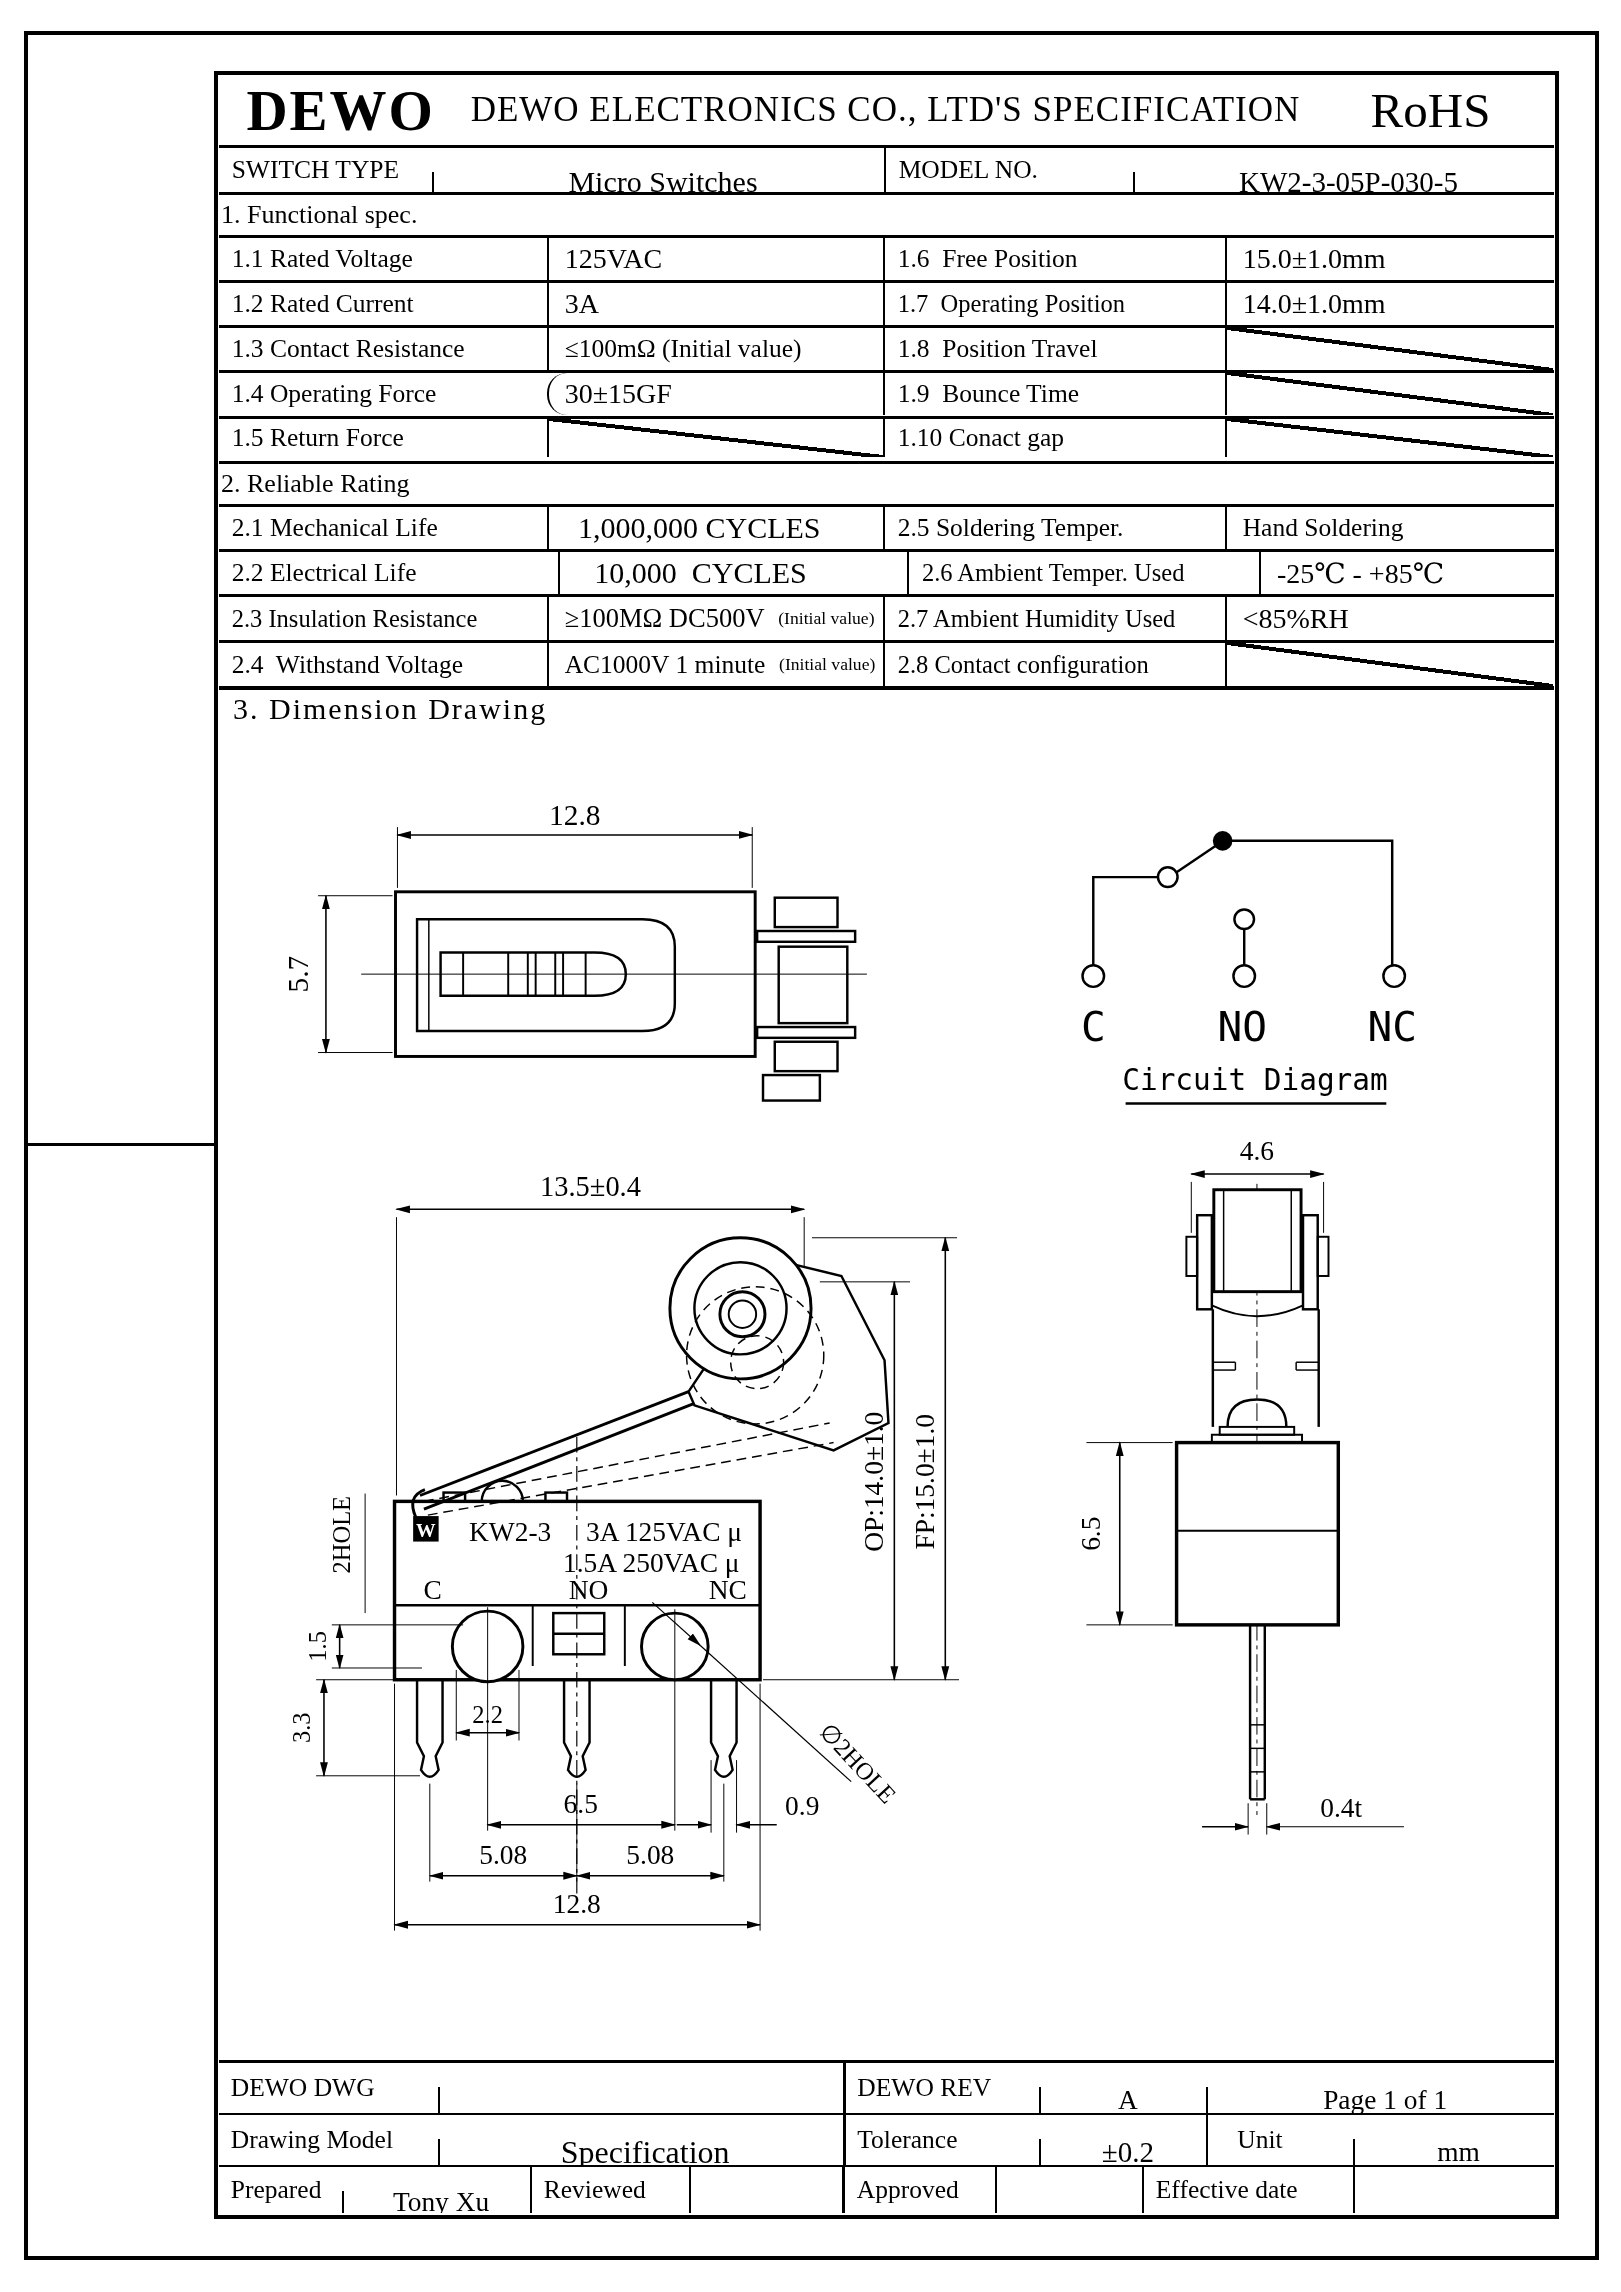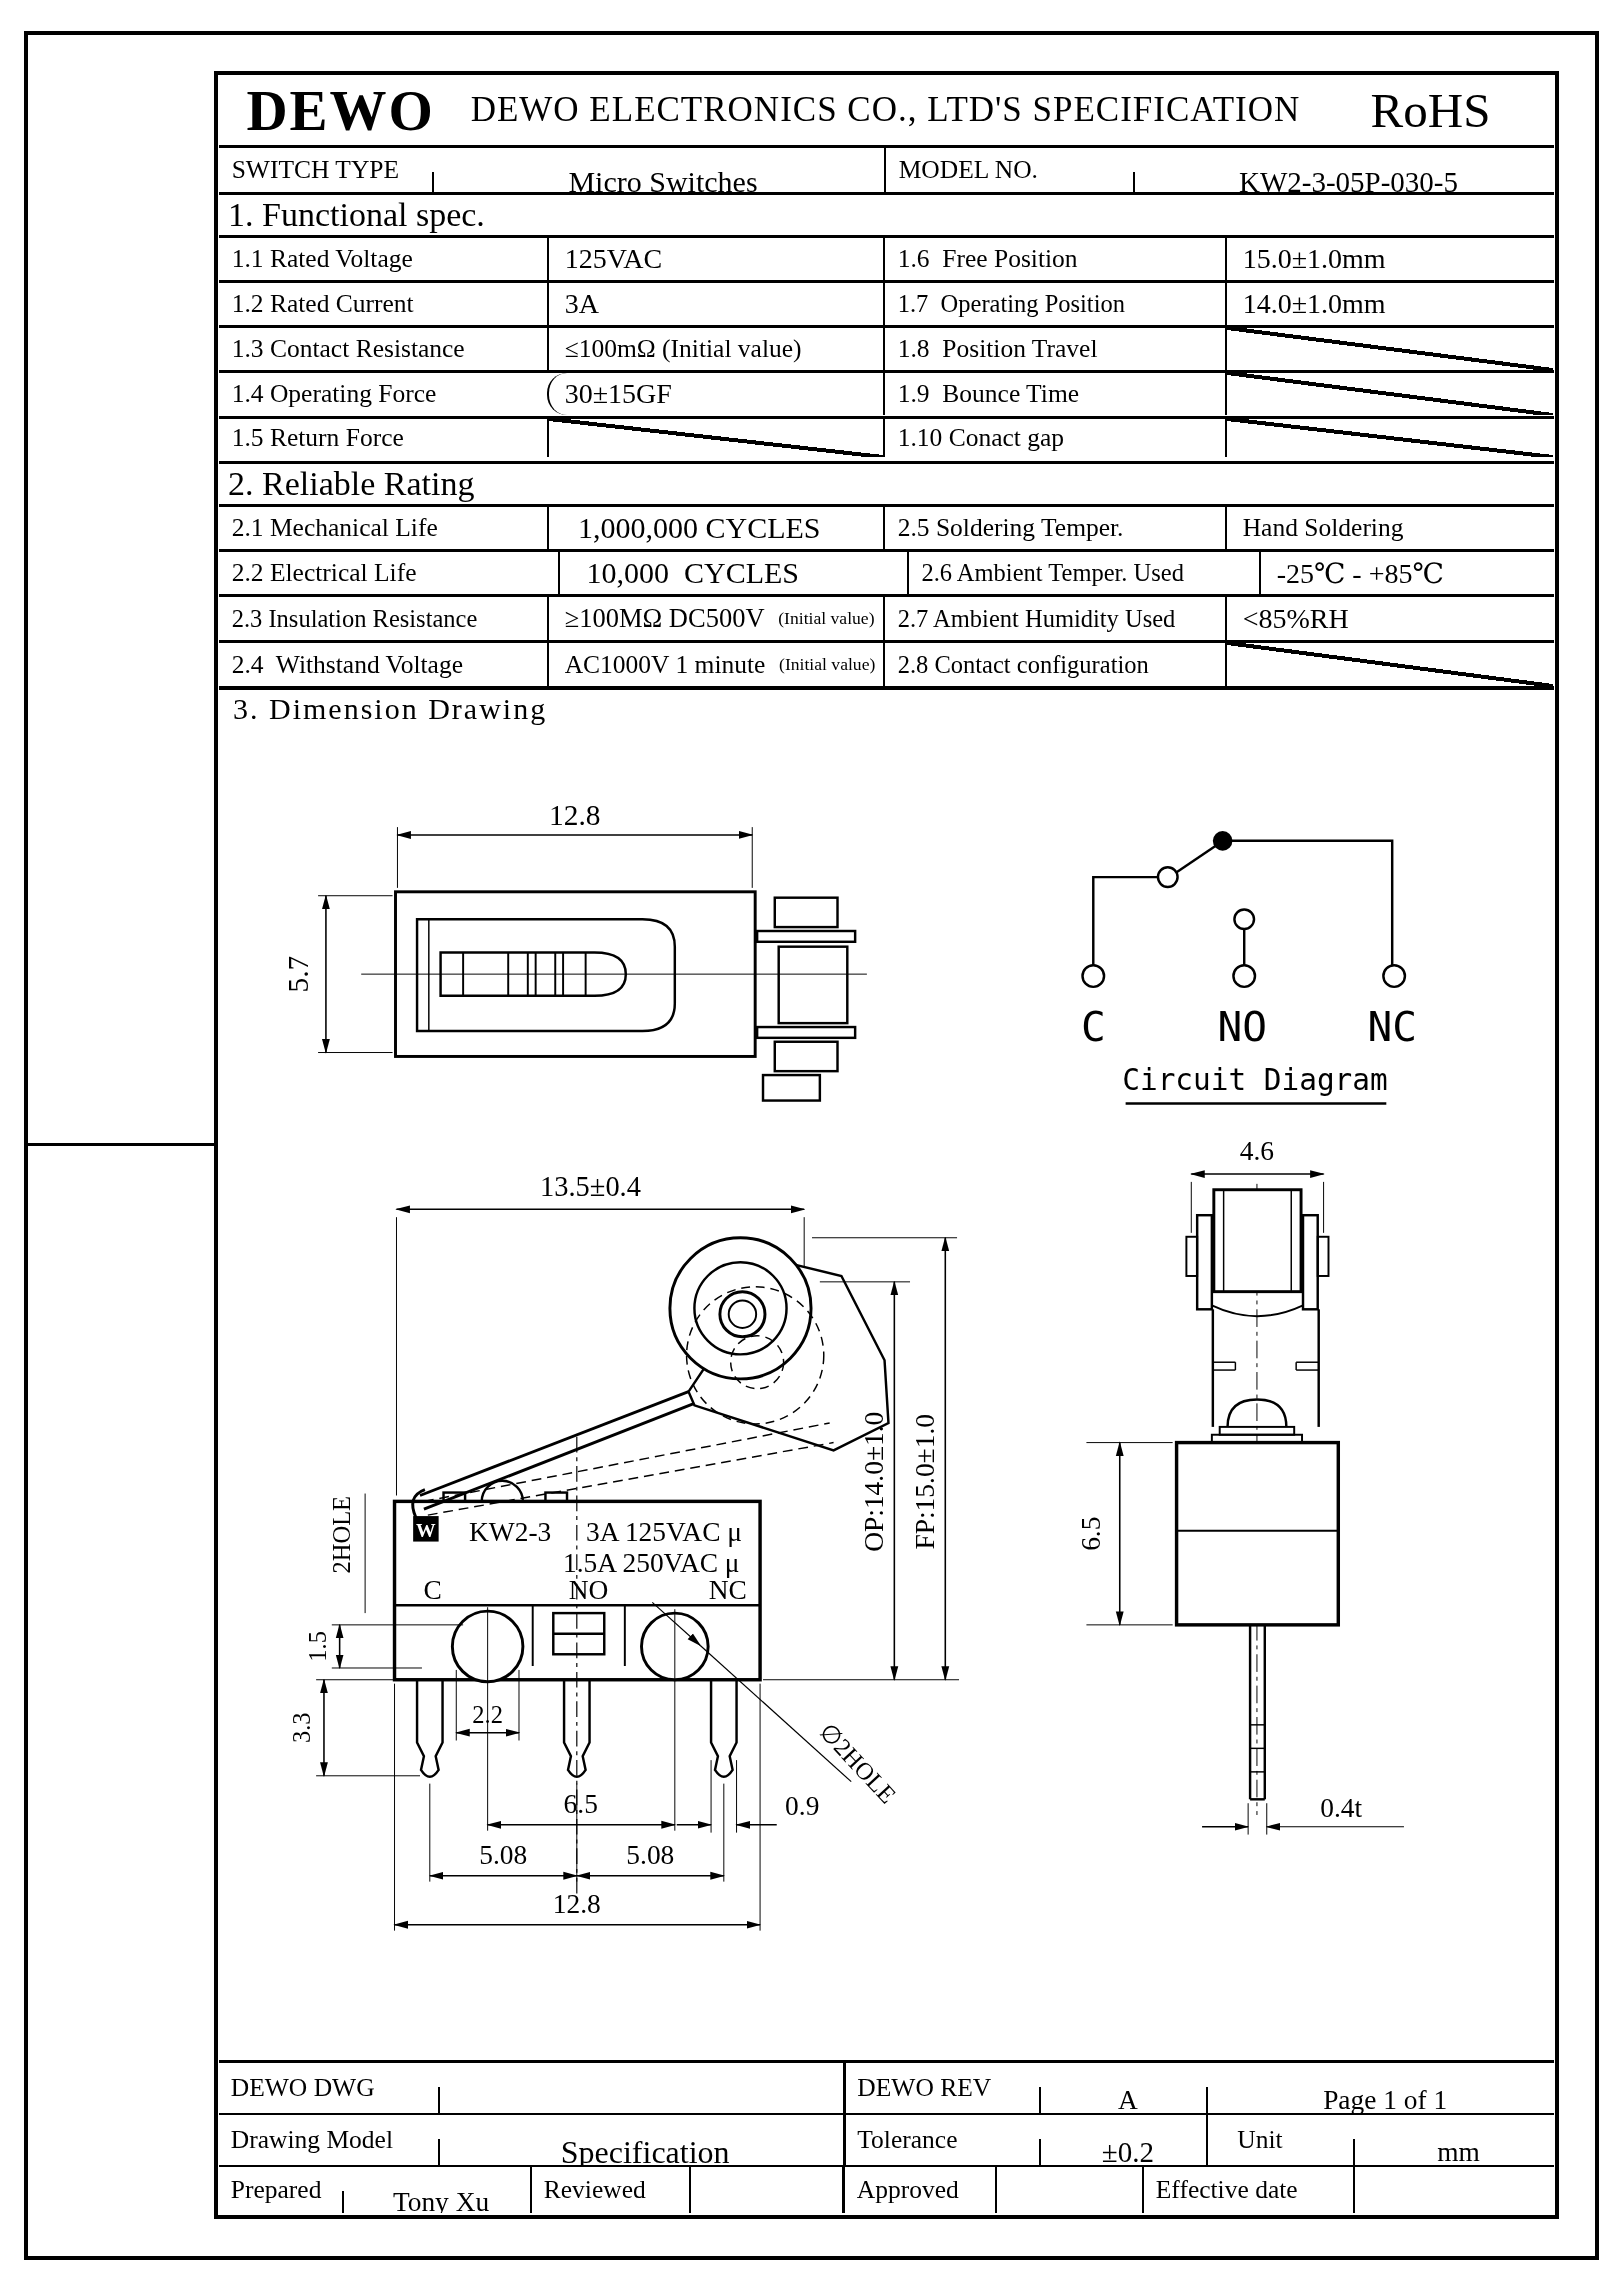--- a/index.html
+++ b/index.html
@@ -16,21 +16,21 @@
   .lab{font-size:25.5px;padding-left:12.7px;}
   .val{font-size:28px;padding-left:15.7px;}
   .ctr{justify-content:center;padding-left:8px;margin-top:24px;}
   .small{font-size:17.6px;margin-left:13.7px;}
   .diag{background-image:linear-gradient(to top right,
         transparent calc(50% - 2px),#000 calc(50% - 2px),#000 calc(50% + 2px),transparent calc(50% + 2px));}
   
   .h-logo{font-size:57px;font-weight:bold;letter-spacing:2px;padding-left:27.4px;}
   .h-title{font-size:35px;letter-spacing:1px;justify-content:center;}
   .h-rohs{font-size:49px;justify-content:center;}
-  .sectitle{font-size:34px;padding-left:9px;}
+  .sectitle{font-size:26px;padding-left:2px;}
   .dimtitle{position:absolute;left:233px;top:692px;font-size:30px;letter-spacing:2px;}
   
   .flab{font-size:25.5px;padding-left:11.8px;}
   .fval{font-size:27.4px;}
   svg text{font-family:"Liberation Serif","DejaVu Serif",serif;}
   svg .mono{font-family:"DejaVu Sans Mono","Liberation Mono",monospace;}
 </style>
 </head>
 <body>
 
@@ -93,21 +93,21 @@
   </div>
 
   <div class="row bt4" style="top:504px;height:45px;">
     <div class="cell lab" style="width:328px;">2.1 Mechanical Life</div>
     <div class="cell bl val" style="width:336px;padding-left:29px;font-size:30px;">1,000,000 CYCLES</div>
     <div class="cell bl lab" style="width:342px;">2.5 Soldering Temper.</div>
     <div class="cell bl val" style="width:328px;font-size:25.5px;">Hand Soldering</div>
   </div>
   <div class="row bt4" style="top:549px;height:45px;gap:45px;">
     <div class="cell lab" style="width:328px;">2.2 Electrical Life</div>
-    <div class="cell bl val" style="width:336px;padding-left:26px;font-size:30px;">10,000  CYCLES</div>
+    <div class="cell bl val" style="width:336px;padding-left:34px;font-size:30px;">10,000  CYCLES</div>
     <div class="cell bl lab" style="width:342px;font-size:24.5px;">2.6 Ambient Temper. Used</div>
     <div class="cell bl val" style="width:328px;">-25℃ - +85℃</div>
   </div>
   <div class="row bt4" style="top:594px;height:46px;">
     <div class="cell lab" style="width:328px;font-size:24.5px;">2.3 Insulation Resistance</div>
     <div class="cell bl" style="width:336px;">
       <span class="val" style="font-size:26.5px;">≥100MΩ DC500V</span>
       <span class="small">(Initial value)</span>
     </div>
     <div class="cell bl lab" style="width:342px;font-size:24.5px;">2.7 Ambient Humidity Used</div>

